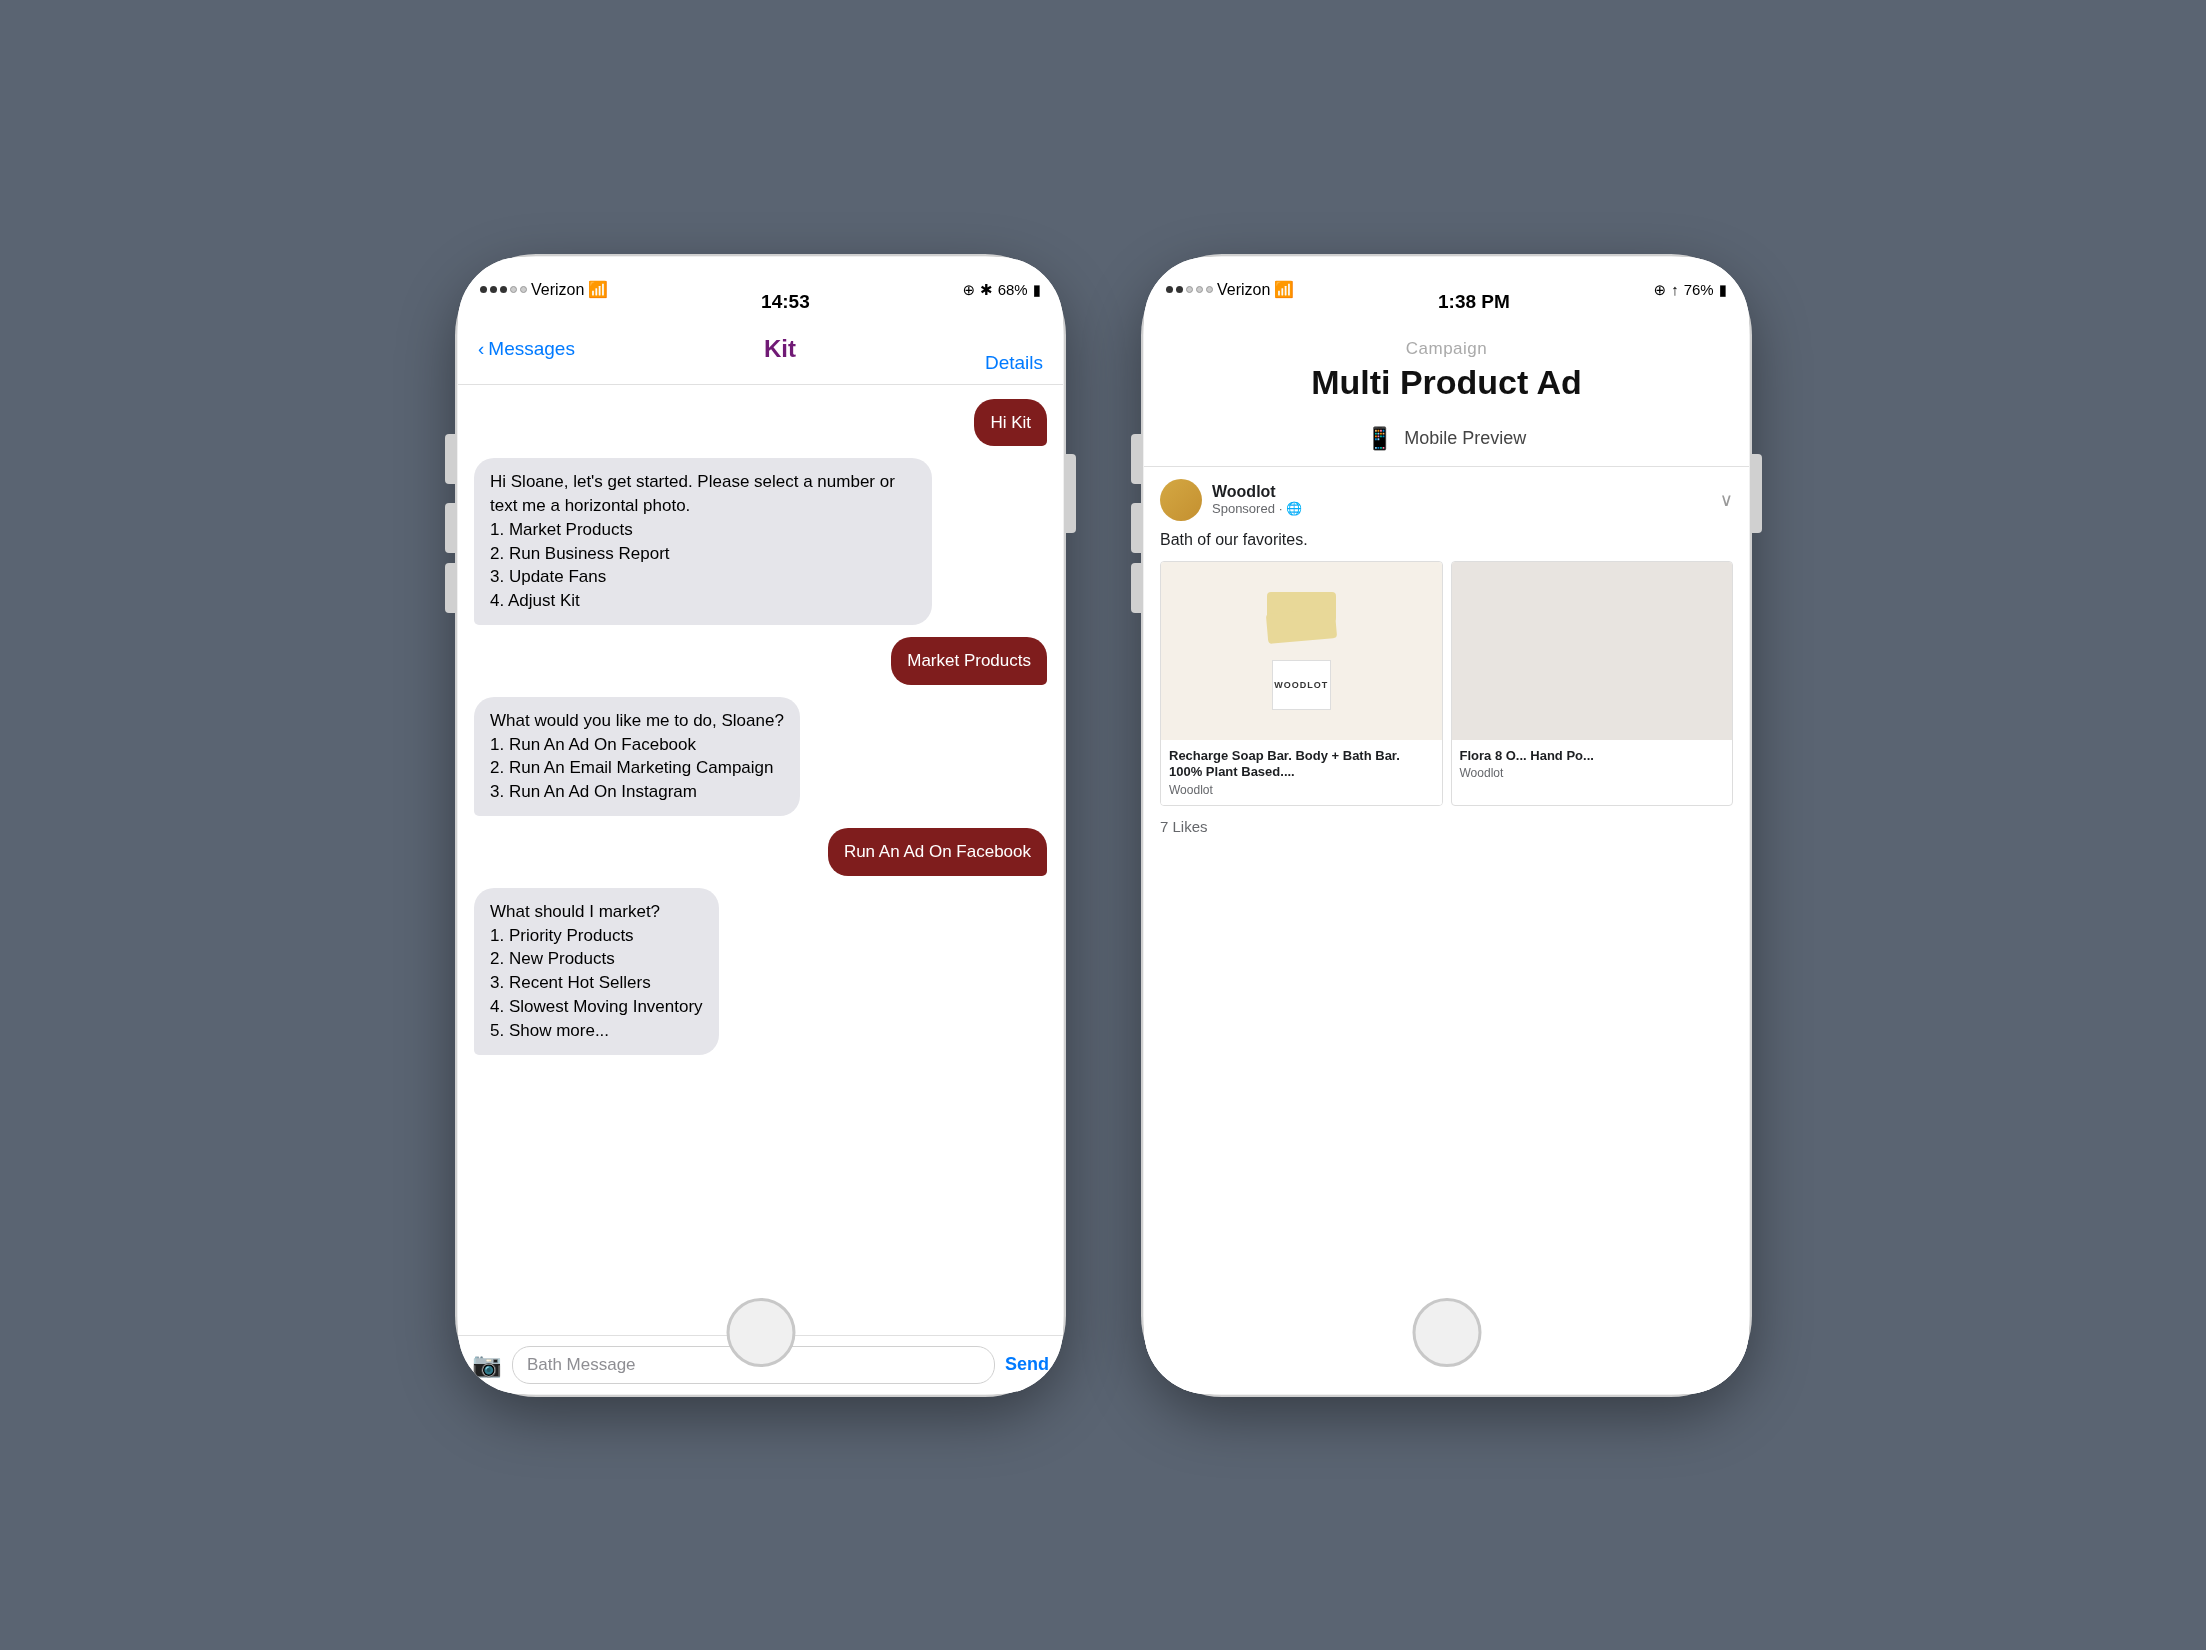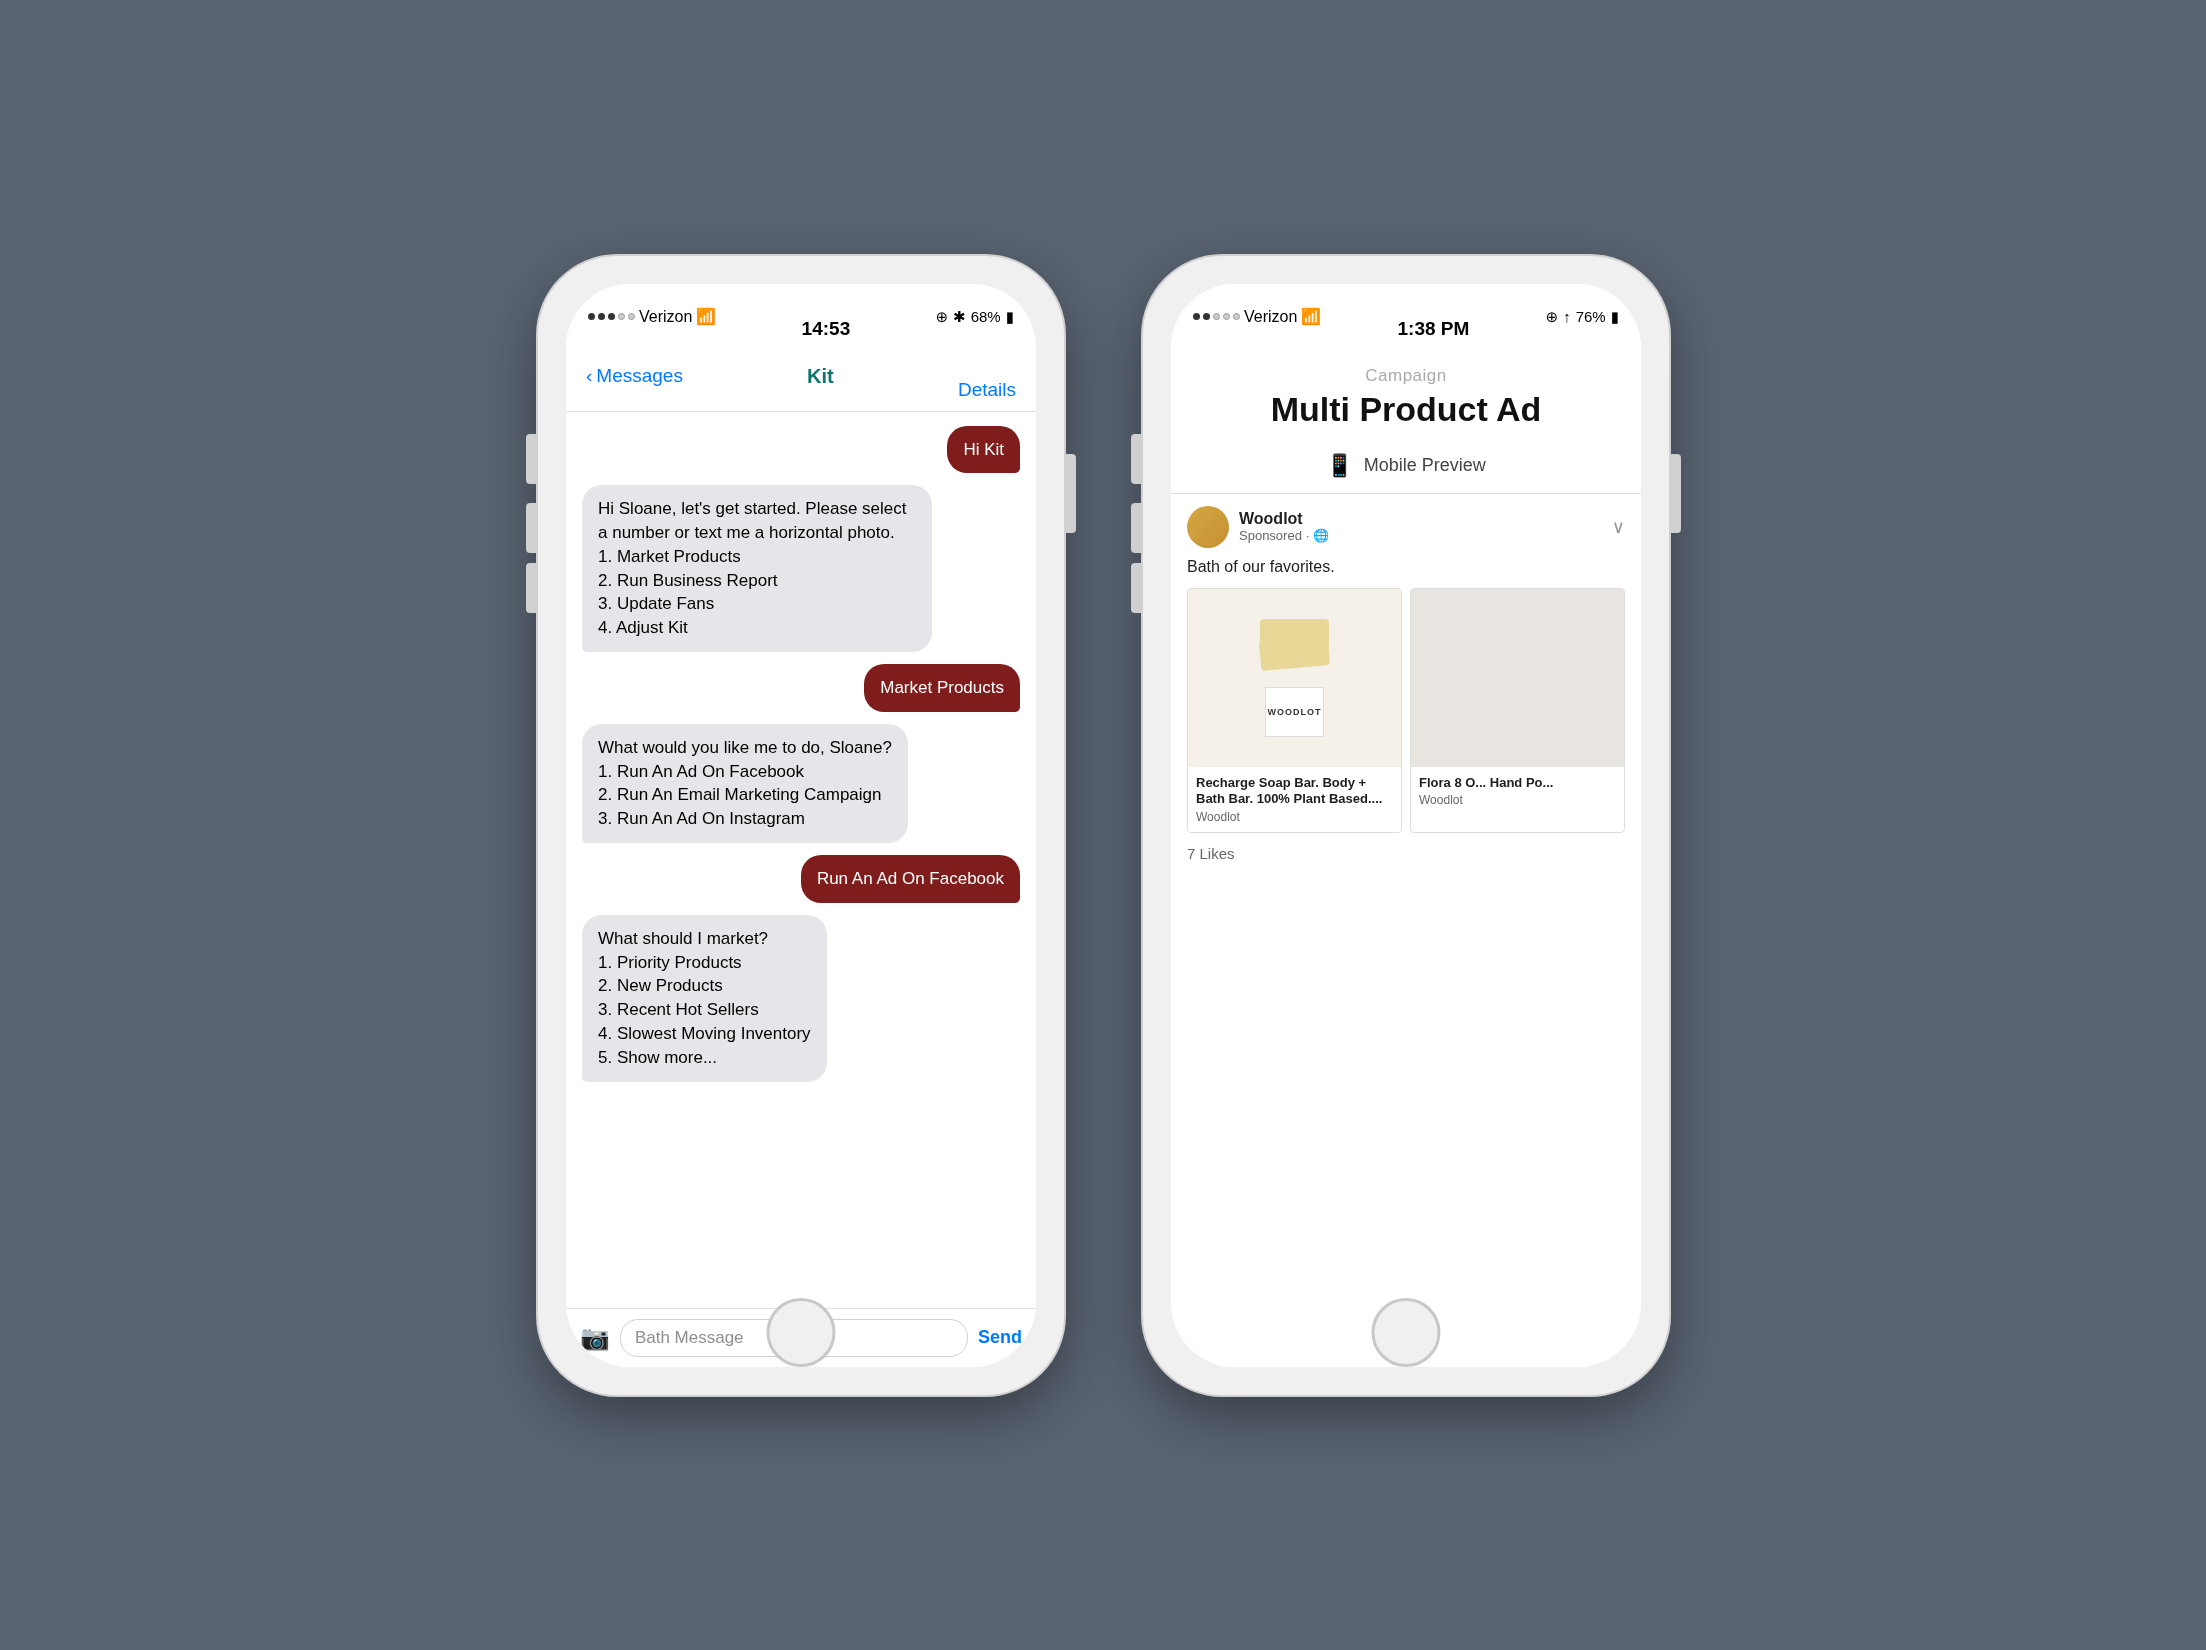--- a/index.html
+++ b/index.html
@@ -16,25 +16,25 @@
     }
 
     .phones-container {
       display: flex;
       gap: 79px;
       align-items: center;
     }
 
     
     .phone {
-      width: 526px;
+      width: 607px;
       height: 1139px;
       background: #f0f0f0;
       border-radius: 79px;
-      padding: 28px;
+      padding: 1px;
       box-shadow:
         0 0 0 2px #d0d0d0,
         0 20px 59px rgba(0,0,0,0.4);
       position: relative;
     }
 
     .phone-inner {
       width: 100%;
       height: 100%;
       background: white;
@@ -126,21 +126,21 @@
     }
 
     .sms-back {
       color: #007AFF;
       font-size: 19px;
       display: flex;
       align-items: center;
       gap: 4px;
     }
 
-    .sms-title { font-size: 20px; font-weight: 600; color: #0f766e; }
+    .sms-title { font-size: 24px; font-weight: 600; color: #701a75; }
     .sms-details { color: #007AFF; font-size: 19px; margin-top: 27px; }
 
     
     .messages-area {
       flex: 1;
       overflow: hidden;
       padding: 14px 16px;
       display: flex;
       flex-direction: column;
       gap: 12px;

